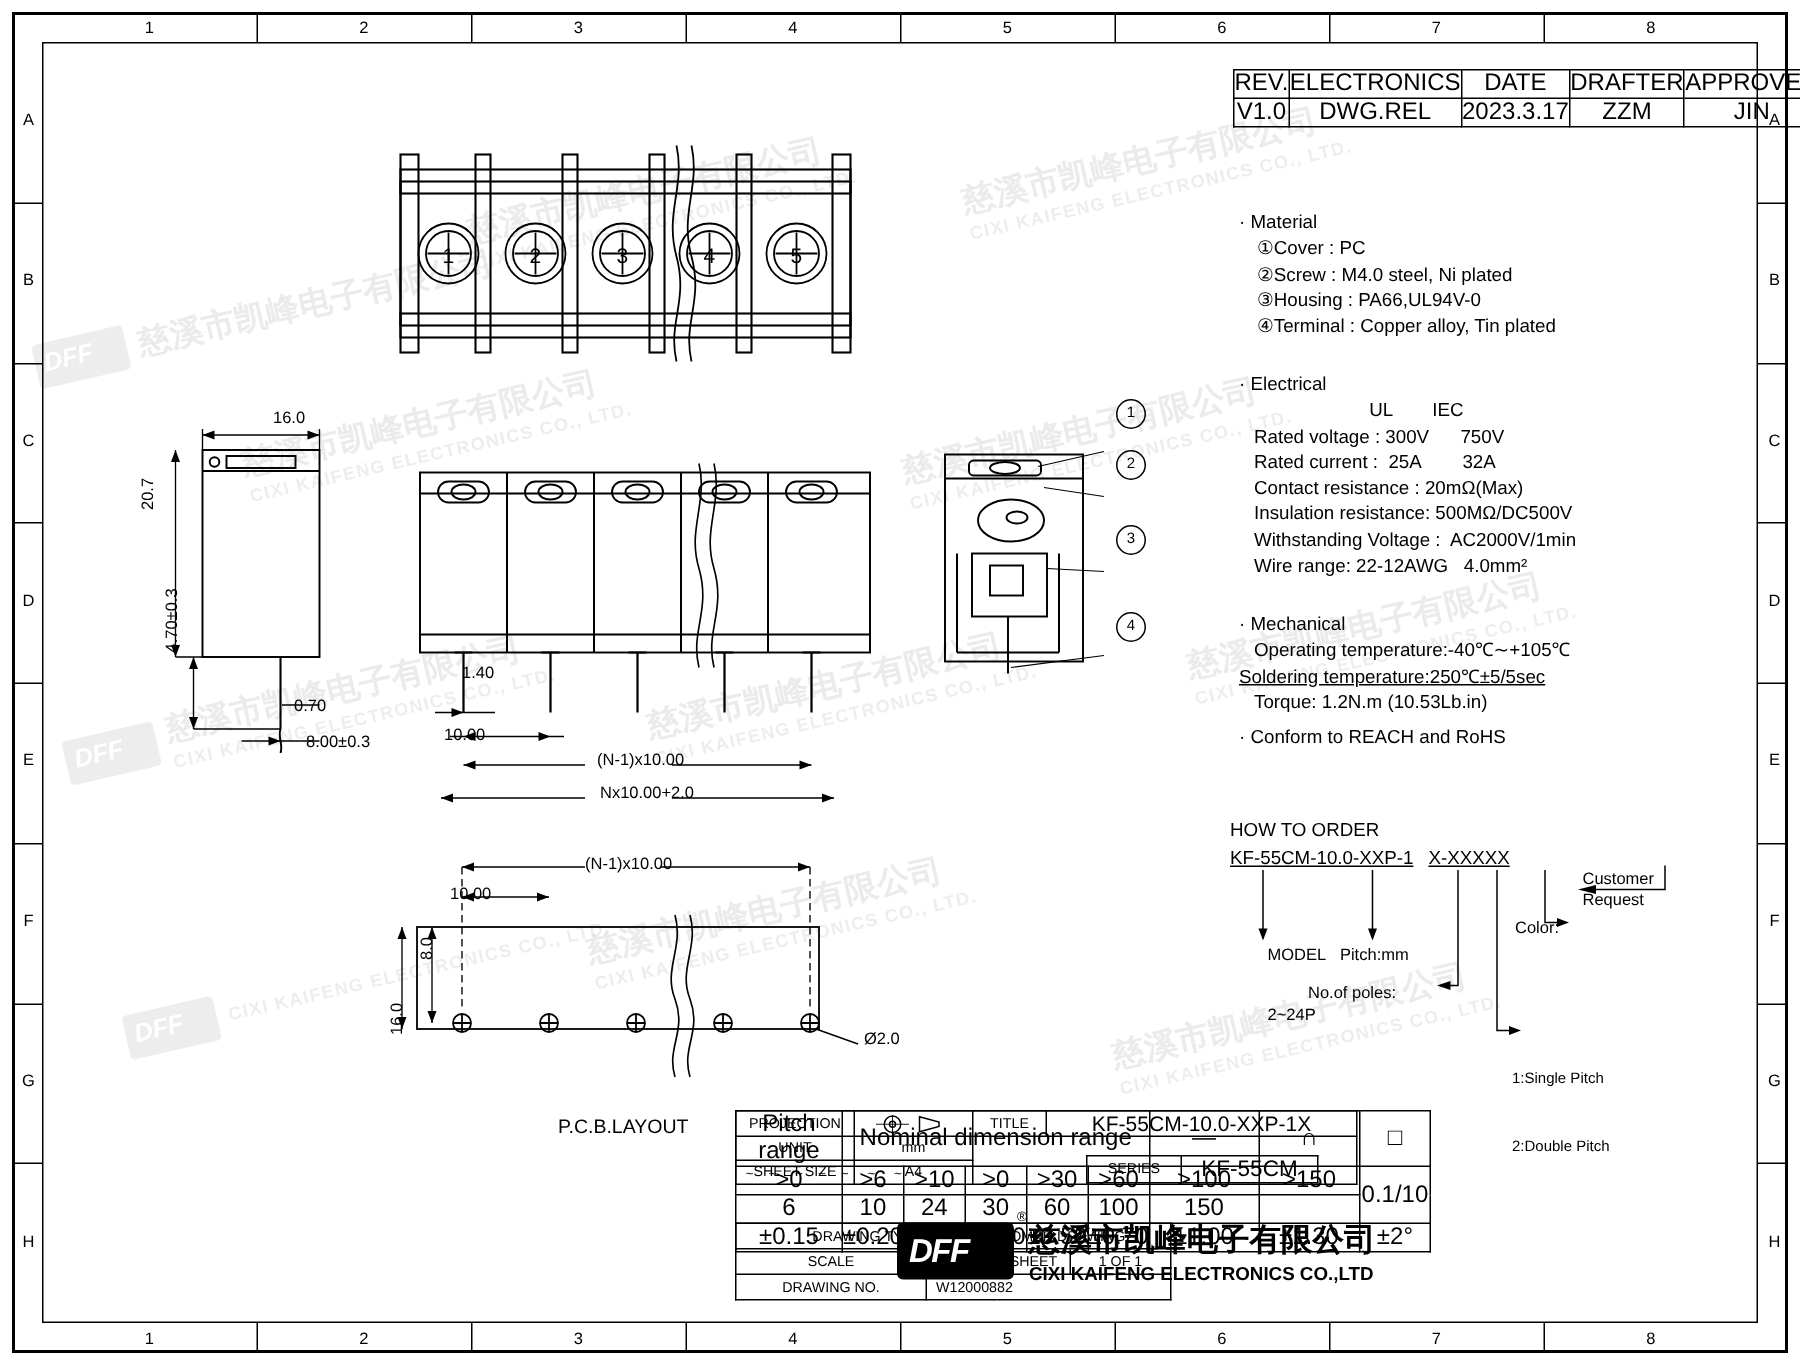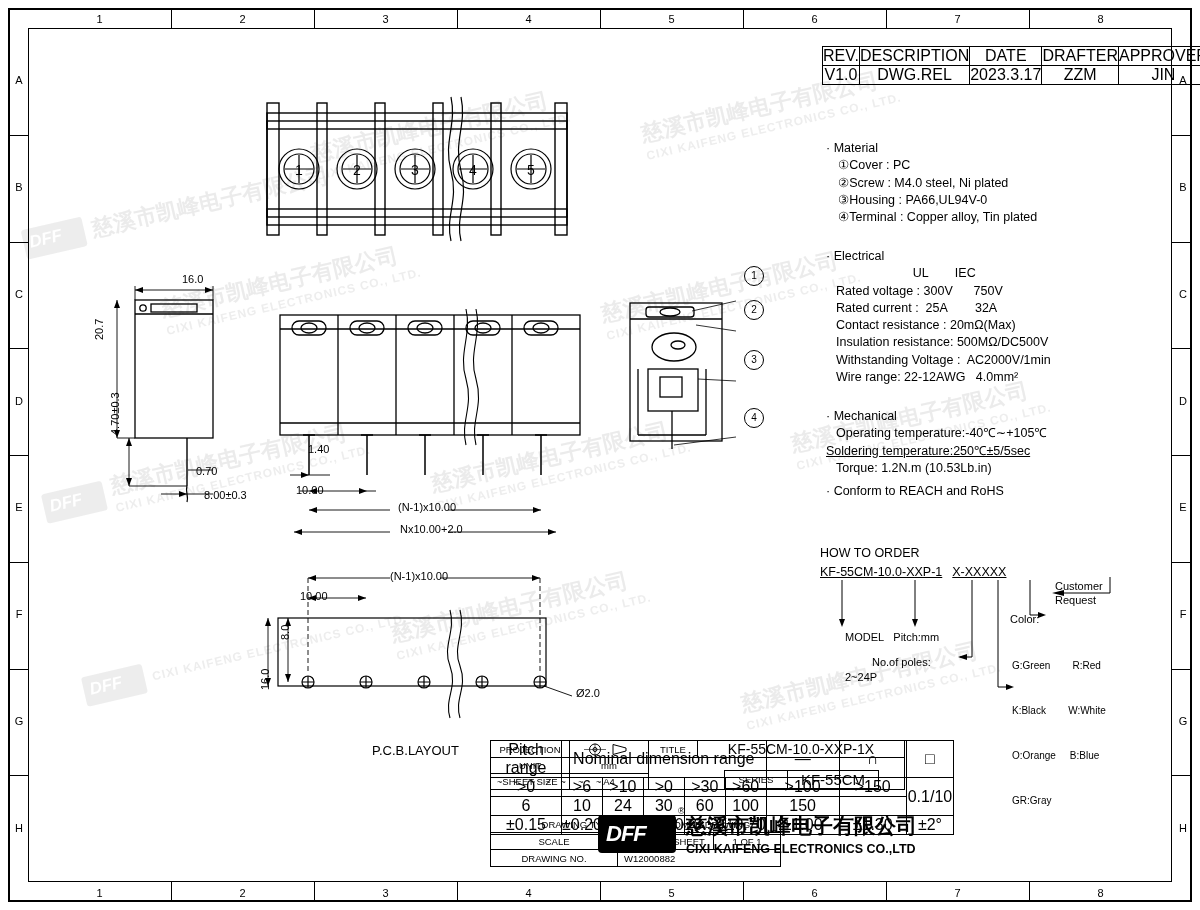--- a/index.html
+++ b/index.html
@@ -171,21 +171,21 @@
       <div class="abs zone-lbl" style="top: 822.625px; left: 13px; width: 12px;">H</div>
       <div class="abs zone-lbl" style="top: 822.625px; left: 1177px; width: 12px;">H</div>
       <div class="abs tick" style="left: 10px; top: 775.25px; width: 18px; height: 1px;"></div>
       <div class="abs tick" style="left: 1172px; top: 775.25px; width: 18px; height: 1px;"></div>
     </div>
 
   <table class="grid abs" id="rev">
     <tbody>
         <tr>
       <th style="width:38px">REV.</th>
-      <th style="width:110px">DESCRIPTION</th>
+      <th style="width:110px">ELECTRONICS</th>
       <th style="width:60px">DATE</th>
       <th style="width:55px">DRAFTER</th>
       <th style="width:62px">APPROVER</th>
     </tr>
     <tr>
       <td>V1.0</td>
       <td>DWG.REL</td>
       <td>2023.3.17</td>
       <td>ZZM</td>
       <td>JIN</td>
@@ -240,25 +240,23 @@
     <path d="M210,5 L210,40 L222,40" stroke="#000" fill="none" stroke-width="1"></path>
     <path d="M218,37 L226,40 L218,43 Z" fill="#000"></path>
     <path d="M290,2 L290,18 L236,18" stroke="#000" fill="none" stroke-width="1"></path>
     <path d="M244,15 L232,18 L244,21 Z" fill="#000"></path>
   </svg>
   <div class="abs t11" style="left:845px;top:630px;"><span>MODEL</span>&nbsp;&nbsp;&nbsp;<span>Pitch:mm</span></div>
   <div class="abs t11" style="left:872px;top:655px;">No.of poles:</div>
   <div class="abs t11" style="left:845px;top:670px;">2~24P</div>
   <div class="abs t11" style="left:1055px;top:580px;line-height:1.25;">Customer<br>Request</div>
   <div class="abs t11" style="left:1010px;top:612px;">Color:</div>
-  <div class="abs t10" style="left:1012px;top:628px;line-height:1.5;">
-    <div>G:Green        R:Red</div>
-    <div>K:Black        W:White</div>
-    <div>O:Orange     B:Blue</div>
-    <div>GR:Gray</div>
+  <div class="abs t10" style="left:1008px;top:682px;line-height:1.5;">
+    <div>1:Single Pitch</div>
+    <div>2:Double Pitch</div>
   </div>
 
   <svg class="abs" style="left:255px;top:95px;" width="340" height="150" viewBox="0 0 340 150">
     <g fill="none" stroke="#000" stroke-width="1.4">
       <rect x="12" y="18" width="300" height="112"></rect>
       <rect x="12" y="8" width="12" height="132"></rect>
       <rect x="300" y="8" width="12" height="132"></rect>
       <rect x="12" y="26" width="300" height="8" fill="none"></rect>
       <rect x="12" y="114" width="300" height="8" fill="none"></rect>
 

